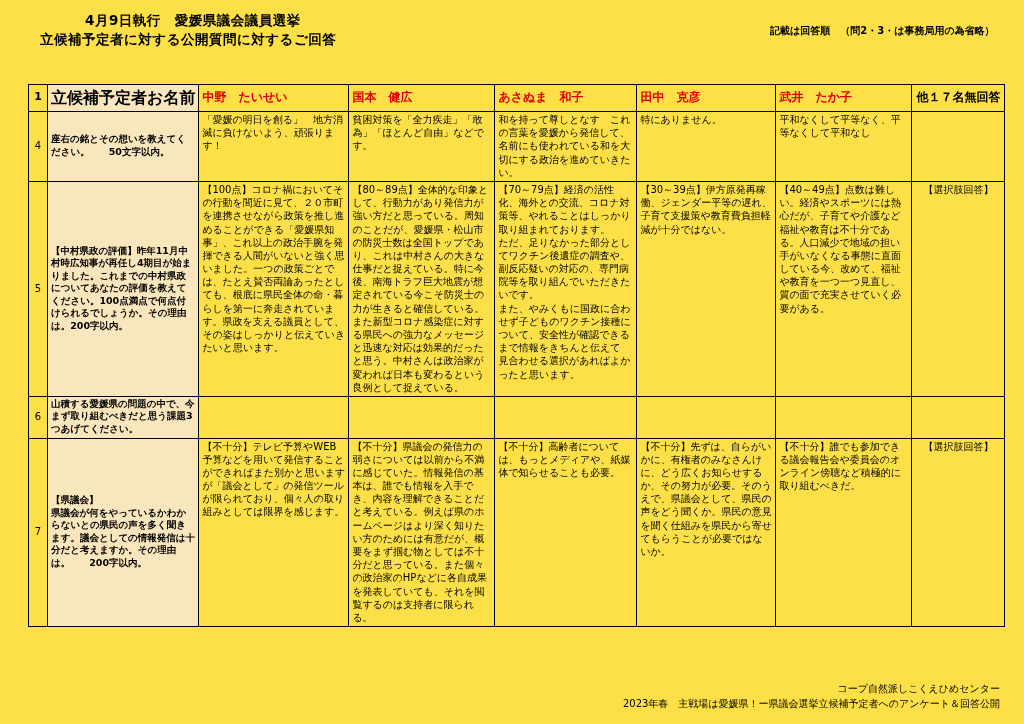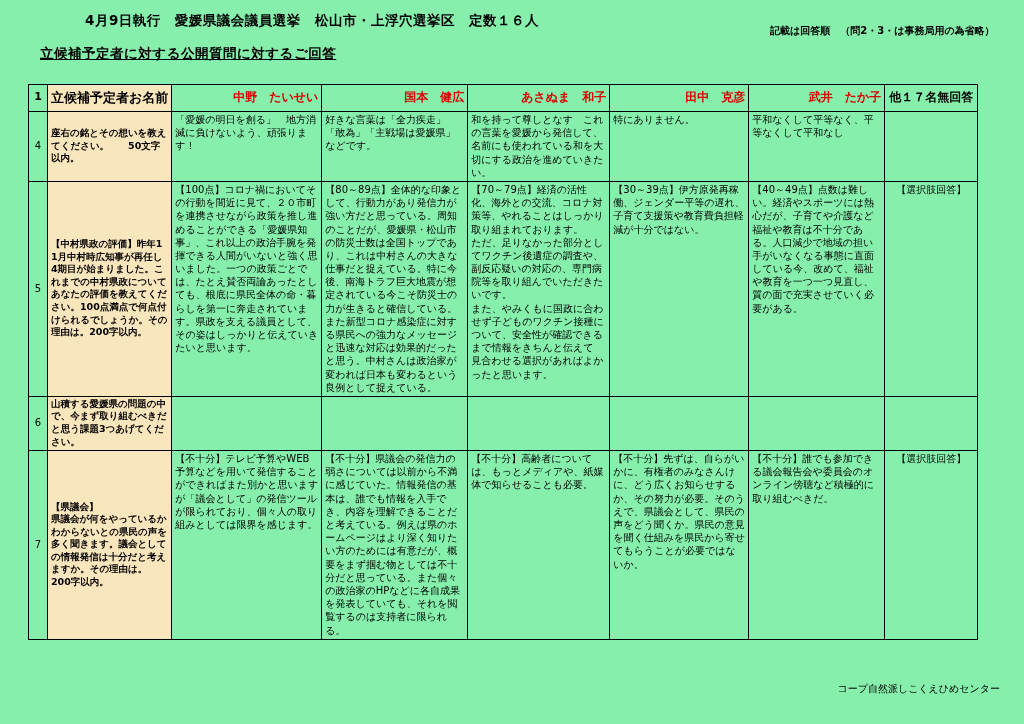--- a/index.html
+++ b/index.html
@@ -1,43 +1,42 @@
 <!DOCTYPE html>
 <html><head>
 <meta charset="utf-8">
 <style>
   html,body{margin:0;padding:0;background:#fff;}
-  .page{position:relative;width:1024px;height:724px;background:#86efac;overflow:hidden;
+  .page{position:relative;width:1024px;height:724px;background:#fde047;overflow:hidden;
         font-family:"DejaVu Sans","Liberation Sans",sans-serif;color:#000;}
   .abs{position:absolute;}
   .title{font-size:13.5px;font-weight:bold;letter-spacing:0.5px;white-space:nowrap;}
   .note{font-size:10px;font-weight:bold;white-space:nowrap;margin-left:8px;}
   table.survey{position:absolute;left:28px;top:84px;border-collapse:collapse;table-layout:fixed;}
   .survey td,.survey th{border:1px solid #000;padding:1px 3px 2px 3px;vertical-align:top;
         font-size:10px;line-height:1.32;white-space:pre-line;overflow:hidden;word-break:break-all;text-align:left;}
   .survey th{font-size:12px;font-weight:bold;vertical-align:middle;white-space:nowrap;}
-  th.cand{color:#dd0000;text-align:right;}
+  th.cand{color:#dd0000;text-align:left;}
   th.others{text-align:center;}
   th.corner{text-align:center;font-size:11px;}
-  th.qhead{background:#fae6bd;text-align:left;font-size:13px;}
+  th.qhead{background:#fae6bd;text-align:left;font-size:16px;}
   td.q{background:#fae6bd;font-weight:bold;vertical-align:middle;font-size:9.5px;}
   td.num{text-align:center;vertical-align:middle;font-size:10px;}
   td.last{vertical-align:top;text-align:center;}
   tr.h-head{height:27px;} tr.h-r4{height:56px;} tr.h-r5{height:178px;}
   tr.h-r6{height:40px;} tr.h-k{height:28px;} tr.h-r7{height:162px;}
   .footer{font-size:10px;text-align:right;white-space:nowrap;line-height:1.45;}
 </style>
 </head>
 <body>
 
 <div class="page">
 
   <div class="abs title" style="left:85px;top:12px;">4月9日執行　愛媛県議会議員選挙</div>
-  <div class="abs title" style="left:315px;top:12px;">松山市・上浮穴選挙区　定数１６人</div>
-  <div class="abs title" style="left:40px;top:45px;text-decoration:underline;">立候補予定者に対する公開質問に対するご回答</div>
+  <div class="abs title" style="left:40px;top:31px;">立候補予定者に対する公開質問に対するご回答</div>
   <div class="abs note" style="left:762px;top:24px;">記載は回答順　（問2・3・は事務局用の為省略）</div>
 
   <table class="survey">
     <colgroup>
       <col style="width:19px">
         <col style="width:118px">
         <col style="width:150px">
         <col style="width:146px">
       <col style="width:142px">
         <col style="width:139px">
@@ -54,21 +53,21 @@
       <th class="cand">あさぬま　和子</th>
       <th class="cand">田中　克彦</th>
       <th class="cand">武井　たか子</th>
       <th class="others">他１７名無回答</th>
     </tr>
 
     <tr class="h-r4">
       <td class="num">4</td>
       <td class="q">座右の銘とその想いを教えてください。　　50文字以内。</td>
       <td>「愛媛の明日を創る」　地方消滅に負けないよう、頑張ります！</td>
-      <td>好きな言葉は「全力疾走」「敢為」「主戦場は愛媛県」などです。</td>
+      <td>貧困対策を「全力疾走」「敢為」「ほとんど自由」などです。</td>
       <td>和を持って尊しとなす　これの言葉を愛媛から発信して、名前にも使われている和を大切にする政治を進めていきたい。</td>
       <td>特にありません。</td>
       <td>平和なくして平等なく、平等なくして平和なし</td>
       <td class="last"></td>
     </tr>
 
     <tr class="h-r5">
       <td class="num">5</td>
       <td class="q">【中村県政の評価】昨年11月中村時広知事が再任し4期目が始まりました。これまでの中村県政についてあなたの評価を教えてください。100点満点で何点付けられるでしょうか。その理由は。200字以内。</td>
       <td>【100点】コロナ禍においてその行動を間近に見て、２０市町を連携させながら政策を推し進めることができる「愛媛県知事」、これ以上の政治手腕を発揮できる人間がいないと強く思いました。一つの政策ごとでは、たとえ賛否両論あったとしても、根底に県民全体の命・暮らしを第一に奔走されています。県政を支える議員として、その姿はしっかりと伝えていきたいと思います。</td>
@@ -104,15 +103,16 @@
       <td>【不十分】高齢者については、もっとメディアや、紙媒体で知らせることも必要。</td>
       <td>【不十分】先ずは、自らがいかに、有権者のみなさんけに、どう広くお知らせするか、その努力が必要。そのうえで、県議会として、県民の声をどう聞くか。県民の意見を聞く仕組みを県民から寄せてもらうことが必要ではないか。</td>
       <td>【不十分】誰でも参加できる議会報告会や委員会のオンライン傍聴など積極的に取り組むべきだ。</td>
       <td class="last">【選択肢回答】</td>
     </tr>
   </tbody>
     </table>
 
   <div class="abs footer" style="right:24px;top:682px;">
     <div>コープ自然派しこくえひめセンター</div>
+    <div>2023年春　主戦場は愛媛県！ー県議会選挙立候補予定者へのアンケート＆回答公開</div>
   </div>
 
 </div>
 
 </body></html>

